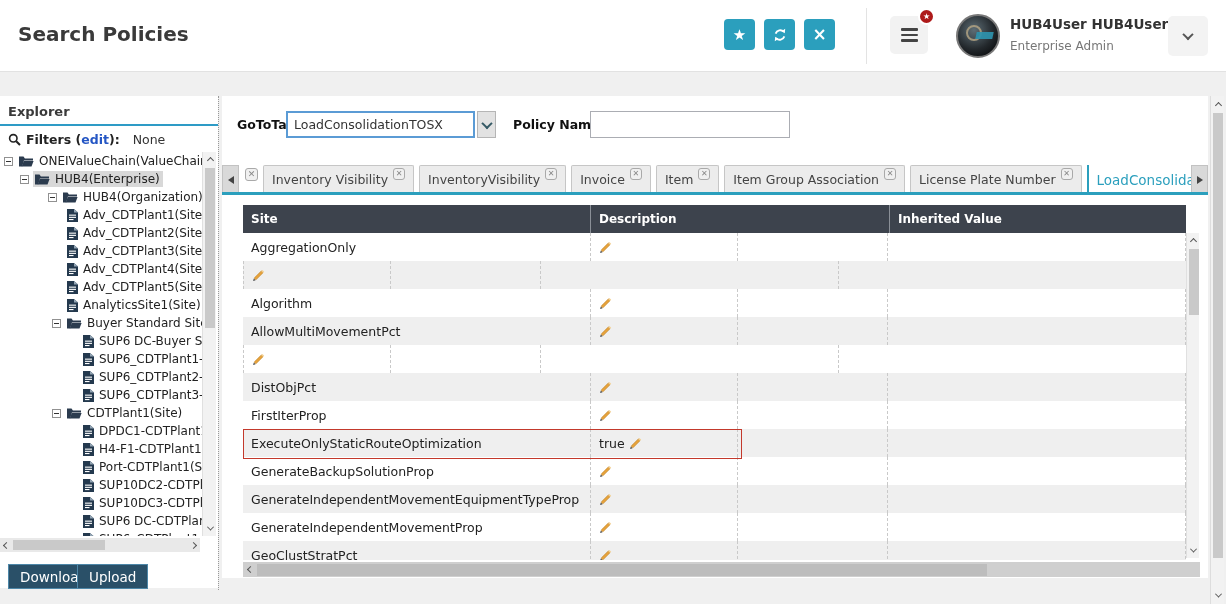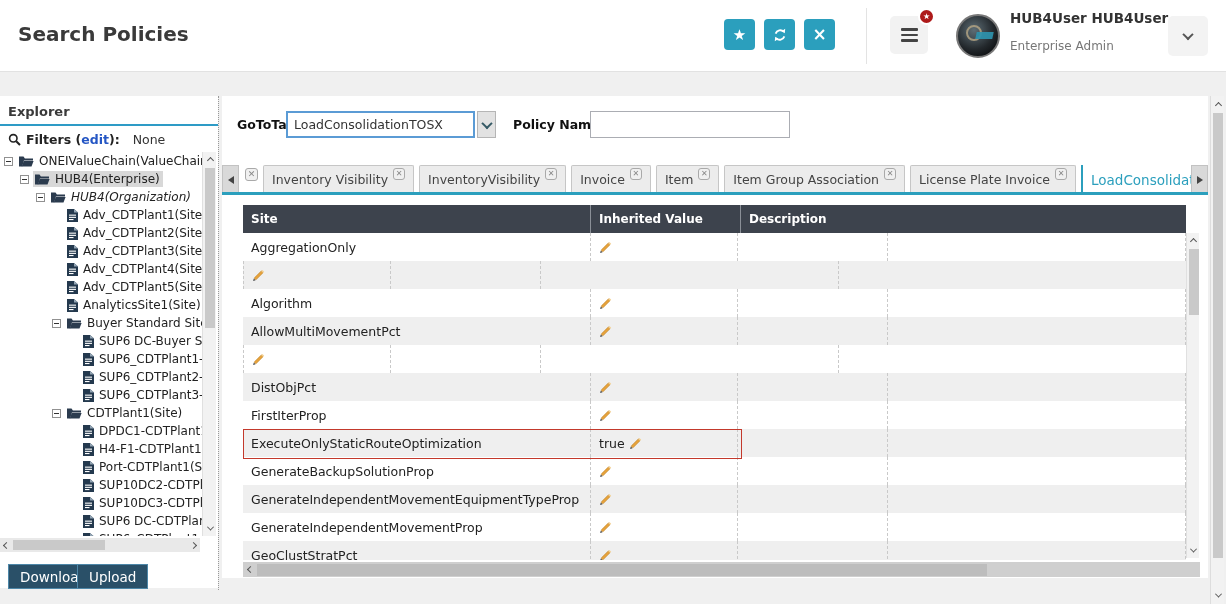--- a/index.html
+++ b/index.html
@@ -13,21 +13,21 @@
   .hdr-btn.fav { left:724px; font-size:15px; }
   .hdr-btn.refresh { left:764px; }
   .hdr-btn.close { left:804px; font-size:17px; font-weight:bold; padding-bottom:2px; }
   .hdr-sep { position:absolute; left:866px; top:8px; height:56px; width:1px; background:#e3e3e3; }
   .menu-btn { position:absolute; left:890px; top:16px; width:38px; height:38px; background:#f2f2f2; border-radius:5px; display:flex; flex-direction:column; align-items:center; justify-content:center; gap:3px; cursor:pointer; }
   .menu-btn i { display:block; width:17px; height:2.5px; background:#444; border-radius:1px; }
   .menu-badge { position:absolute; right:-7px; top:-8px; width:17px; height:17px; background:#ae1a1a; border:2px solid #fff; border-radius:50%; color:#fff; font-size:8px; display:flex; align-items:center; justify-content:center; }
   .avatar { position:absolute; left:956px; top:14px; width:44px; height:44px; border-radius:50%; background:radial-gradient(circle at 40% 35%, #5d6d75 0%, #23282c 55%, #000 100%); border:2px solid #787878; overflow:hidden; }
   .avatar::before { content:''; position:absolute; left:8px; top:9px; width:12px; height:12px; border-radius:50%; border:2px solid #b7a685; opacity:.8; }
   .avatar::after { content:''; position:absolute; right:5px; top:16px; width:17px; height:7px; background:#2e93ad; transform:skewX(-12deg); opacity:.92; }
-  .user-name { position:absolute; left:1010px; top:10px; font-size:13.5px; font-weight:bold; color:#333; }
+  .user-name { position:absolute; left:1010px; top:16px; font-size:13.5px; font-weight:bold; color:#333; }
   .user-role { position:absolute; left:1010px; top:39px; font-size:12px; color:#777; }
   .user-caret { position:absolute; left:1168px; top:16px; width:40px; height:40px; background:#f3f3f3; border-radius:5px; display:flex; align-items:center; justify-content:center; cursor:pointer; }
 
   .chev { display:inline-block; width:8px; height:8px; border-right:2px solid #555; border-bottom:2px solid #555; }
   .chev.down { transform:rotate(45deg) translate(-1px,-1px); }
   .chev.sm { width:5px; height:5px; border-width:1.5px; }
   .chev.up { transform:rotate(-135deg); }
   .chev.left { transform:rotate(135deg); }
   .chev.right { transform:rotate(-45deg); }
 
@@ -177,21 +177,21 @@
       <div class="tree-item selected" style="padding-left: 20px;">
     <span class="expander"></span>
     <span class="tree-hl">
       <svg class="tree-ico" width="16" height="13" viewBox="0 0 16 13">
         <path d="M1 1.5 h4.5 l1.4 1.9 H15 v2.2 H5.9 L4.2 11.5 H1 Z" fill="#2b3b4e"></path>
         <path d="M5.7 6 H15.6 L13.5 11.5 H3.7 Z" fill="#2b3b4e"></path>
       </svg>
       <span class="tree-label">HUB4(Enterprise)</span>
     </span>
   </div>
-      <div class="tree-item" style="padding-left: 36px; font-style: italic;">
+      <div class="tree-item" style="padding-left: 48px;">
     <span class="expander"></span>
     <span class="tree-hl">
       <svg class="tree-ico" width="16" height="13" viewBox="0 0 16 13">
         <path d="M1 1.5 h4.5 l1.4 1.9 H15 v2.2 H5.9 L4.2 11.5 H1 Z" fill="#2b3b4e"></path>
         <path d="M5.7 6 H15.6 L13.5 11.5 H3.7 Z" fill="#2b3b4e"></path>
       </svg>
       <span class="tree-label">HUB4(Organization)</span>
     </span>
   </div>
       <div class="tree-item" style="padding-left: 66px;">
@@ -477,38 +477,38 @@
   </div>
         <div class="tab">
     <span>Item</span>
     <span class="tab-x">✕</span>
   </div>
         <div class="tab">
     <span>Item Group Association</span>
     <span class="tab-x">✕</span>
   </div>
         <div class="tab">
-    <span>License Plate Invoice</span>
+    <span>License Plate Number</span>
     <span class="tab-x">✕</span>
   </div>
         <div class="tab active">
     <span>LoadConsolidationTOSX</span>
 
   </div>
       </div>
     <div class="nav-btn nav-right">
         <span class="arr r"></span>
       </div>
   </div>
 
   <div class="ptable">
     <div class="thead">
       <div class="th c-name">Site</div>
+      <div class="th c-desc">Description</div>
       <div class="th c-inh">Inherited Value</div>
-      <div class="th c-desc">Description</div>
     </div>
     <div class="tbody">
         <div class="trow">
     <div class="td c-name">AggregationOnly</div>
     <div class="td c-value">
 
       <svg class="pencil" width="14" height="14" viewBox="0 0 14 14">
         <path fill="#444" d="M1.1 13 L1.8 10.5 L3.6 12.3 Z"></path>
         <path fill="#e8a33c" stroke="#b97a17" stroke-width="0.6" d="M2.2 10.1 L9.3 3 L11 4.7 L3.9 11.8 Z"></path>
         <path fill="#f3d194" d="M9.3 3 L10.4 1.9 L12.2 3.7 L11 4.7 Z"></path>

